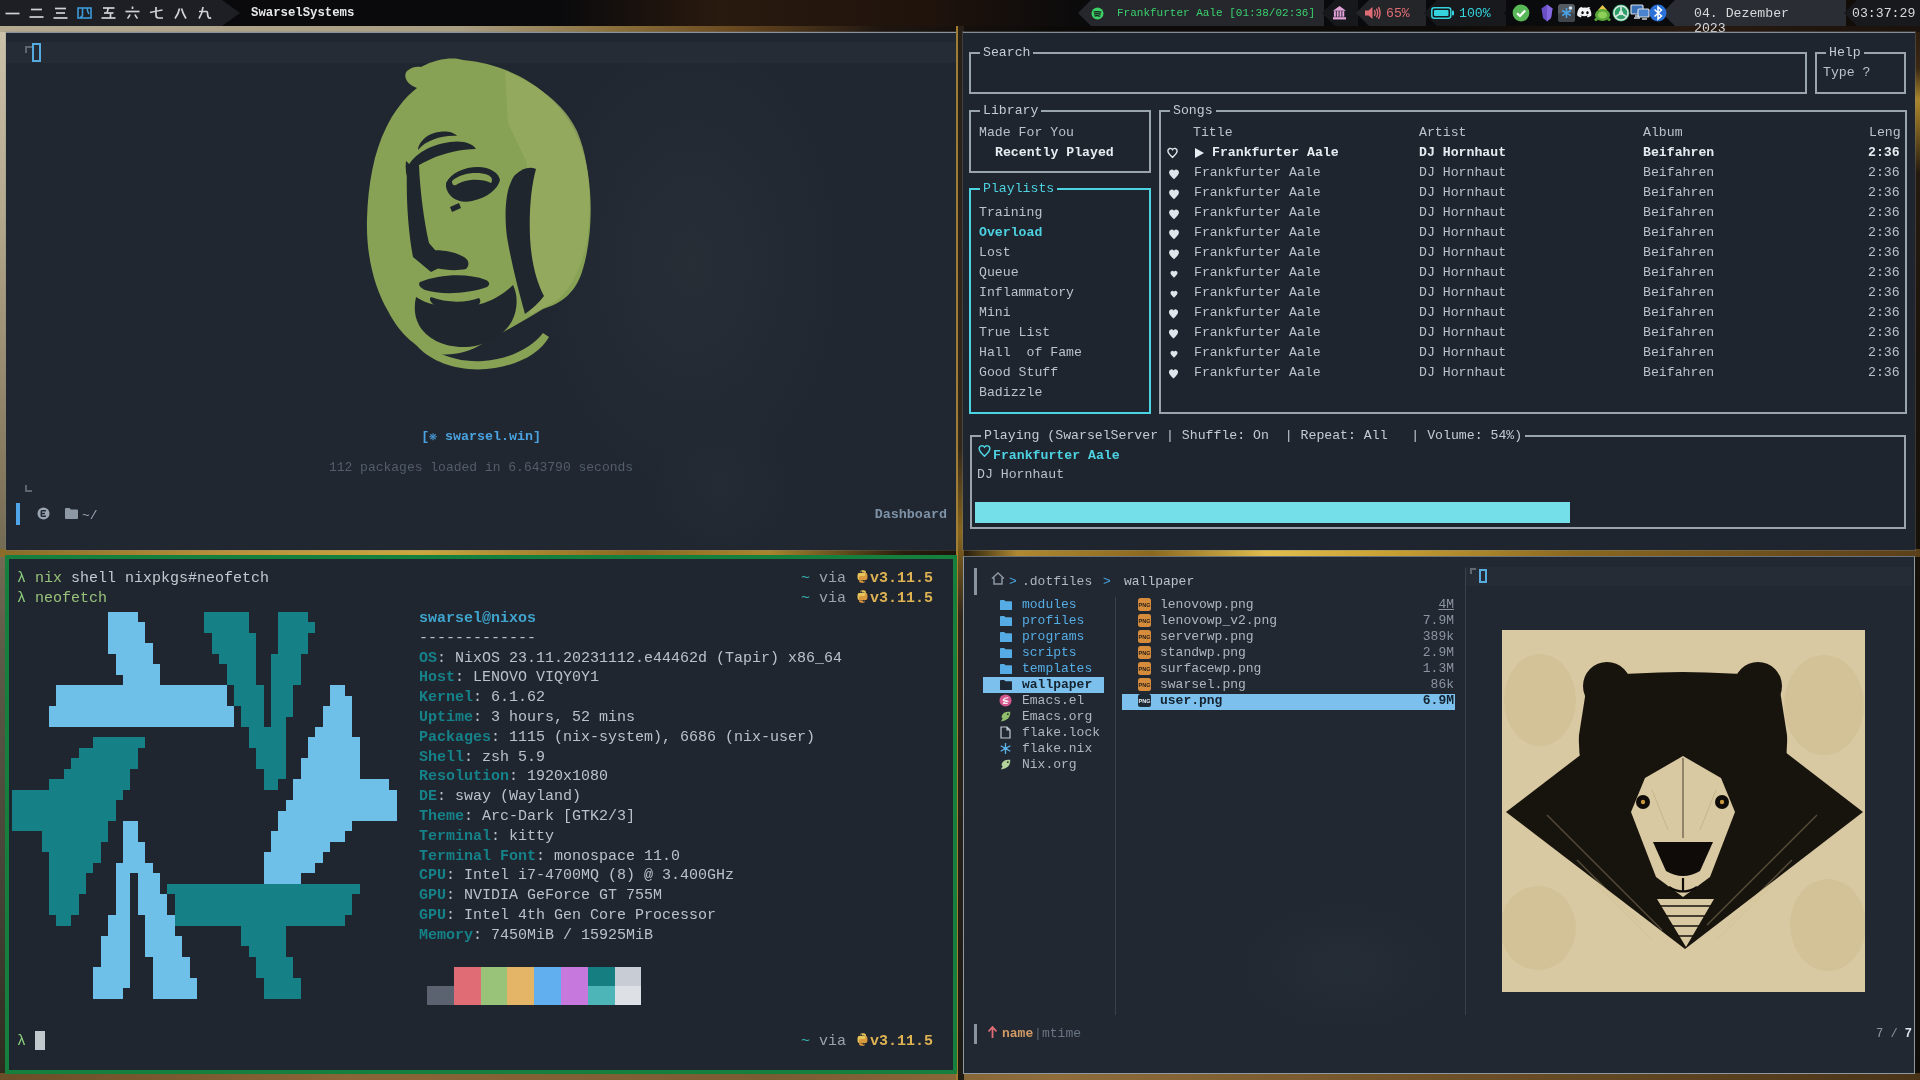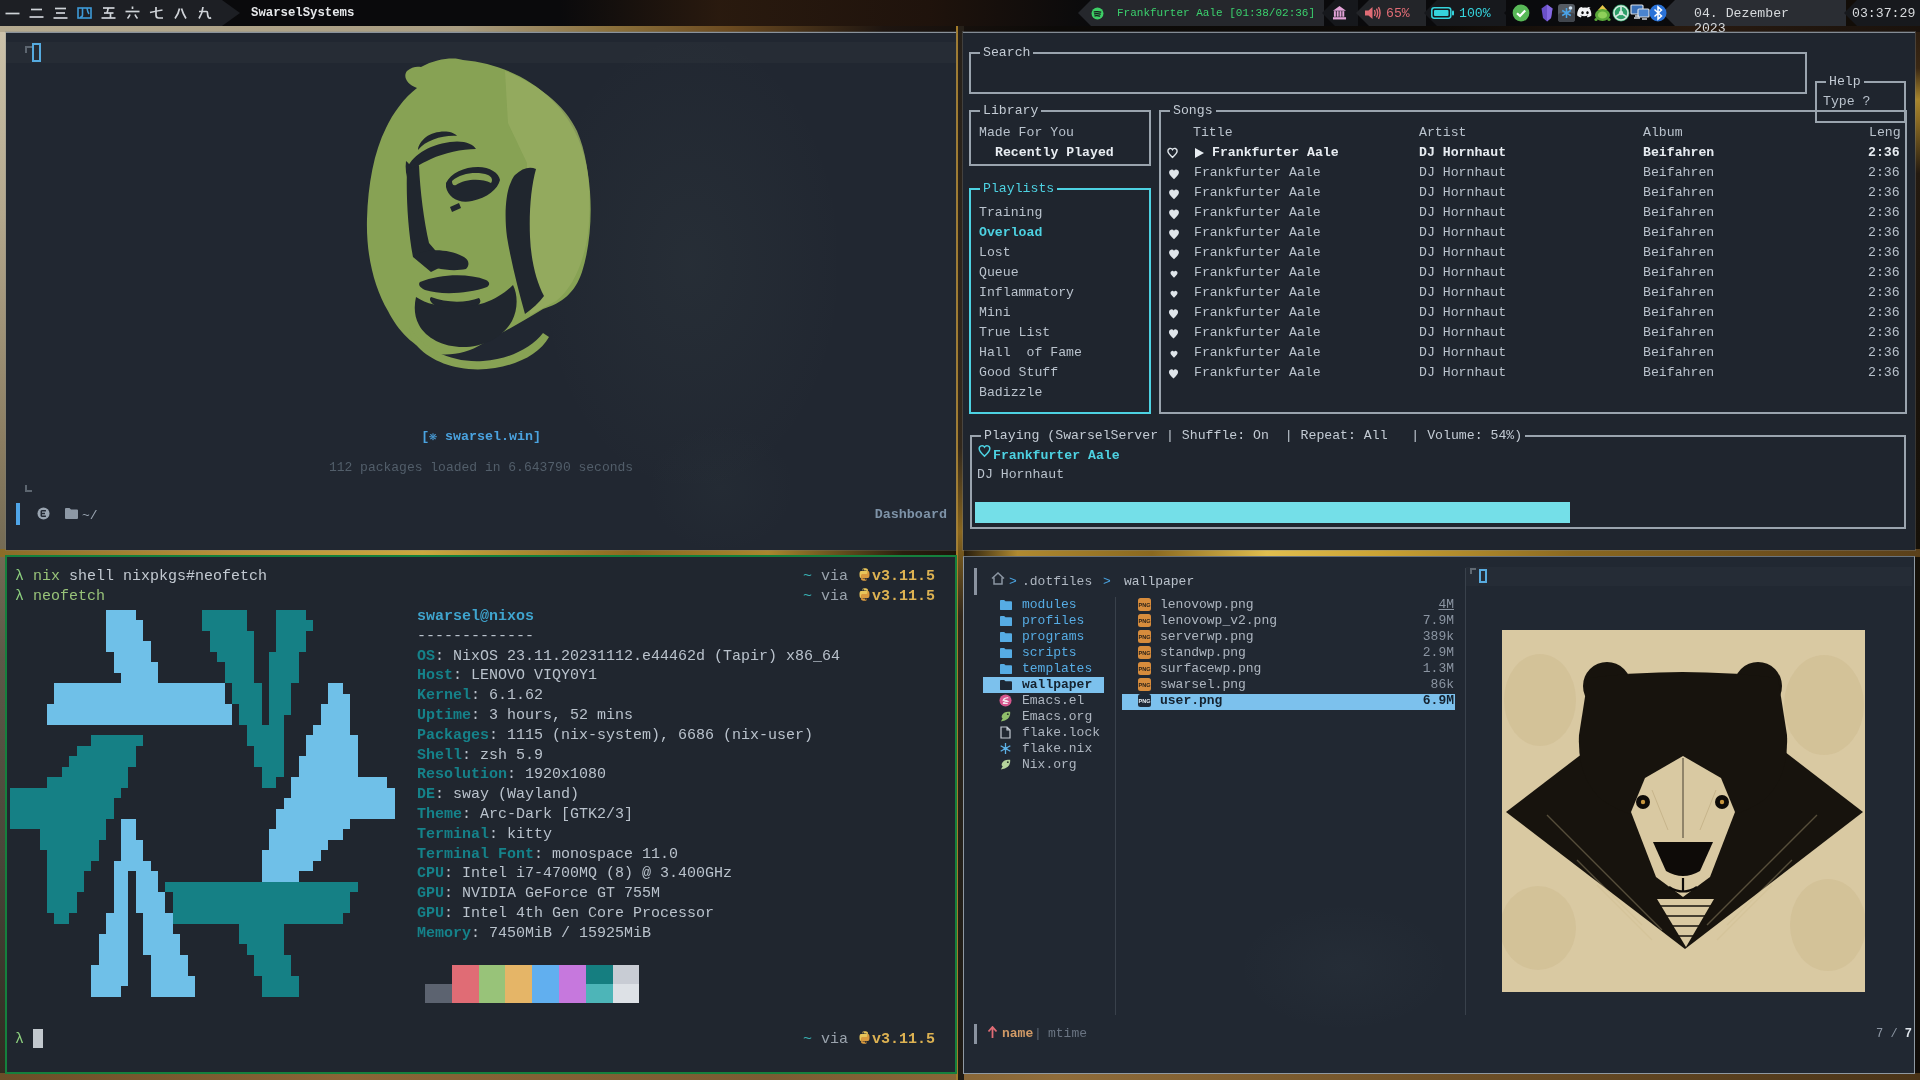--- a/index.html
+++ b/index.html
@@ -28,21 +28,21 @@
   #bar-mid { left:560px; width:530px; height:26px; background:linear-gradient(90deg,rgba(40,24,12,0) 0%,rgba(62,36,16,.6) 30%,rgba(48,26,12,.55) 70%,rgba(20,12,8,0)); }
   .ws { position:absolute; top:4px; width:19px; height:18px; }
   #title { left:251px; top:6px; position:absolute; color:#e6e8ea; font-size:12.3px; font-weight:700; }
   .rseg { position:absolute; top:0; height:26px; clip-path:polygon(0 50%, 13px 0, 100% 0, 100% 100%, 13px 100%); }
   .bar-txt { position:absolute; top:5.5px; font-size:13.2px; }
 
   
   .win { position:absolute; }
   #emacs { left:6px; top:32px; width:950px; height:518px; background:#212731; border-top:1px solid #8a929b; box-shadow:0 0 0 1px rgba(120,130,140,.25); }
   #music { left:963px; top:32px; width:952px; height:518px; background:#1f252e; border-top:1px solid #848c95; box-shadow:0 0 0 1px rgba(130,140,150,.3); }
-  #term  { left:5px;  top:555px; width:952px; height:519px; background:#20262f; border:2px solid #15803d; }
+  #term  { left:5px;  top:555px; width:952px; height:519px; background:#20262f; border:4px solid #15803d; }
   #fm    { left:963px; top:556px; width:952px; height:518px; background:#212832; border:1px solid #8f99a2; border-top-color:#6a737c; }
 
   
   .box { position:absolute; border:2px solid #9aa4ae; }
   .box .bt { position:absolute; top:-9px; left:9px; background:#1f252e; padding:0 3px; font-size:13.2px; color:#c3cbd4; line-height:16px; }
   .mrow { position:absolute; font-size:13.2px; color:#b9c2cc; white-space:pre; }
   .b { font-weight:700; color:#e8edf2; }
   .cy { color:#4fd6e3; }
 
   svg { display:block; }
@@ -279,26 +279,26 @@
     </svg>
     <div class="abs" style="left:76px;top:475px;font-size:13px;color:#9aa5b1;">~/</div>
     <div class="abs" style="right:9px;top:474px;font-size:13.4px;font-weight:700;color:#7e93a8;">Dashboard</div>
   </div>
   <div class="win" id="music">
 
     <div class="box" style="left:6px;top:19px;width:838px;height:42px;">
       <span class="bt">Search</span>
     </div>
 
-    <div class="box" style="left:852px;top:19px;width:91px;height:42px;margin-top:29px;">
+    <div class="box" style="left:852px;top:19px;width:91px;height:42px;">
       <span class="bt">Help</span>
       <div class="mrow" style="left:6px;top:11px;">Type ?</div>
     </div>
 
-    <div class="box" style="left:6px;top:77px;width:182px;height:56px;">
+    <div class="box" style="left:6px;top:77px;width:182px;height:63px;">
       <span class="bt">Library</span>
       <div class="mrow" style="left:8px;top:13px;">Made For You</div>
       <div class="mrow b" style="left:24px;top:33px;">Recently Played</div>
     </div>
 
     <div class="box" style="left:6px;top:155px;width:182px;height:226px;border-color:#4dd2e2;">
       <span class="bt" style="color:#4dd2e2;">Playlists</span>
       <div class="mrow" style="left:8px;top:15px;">Training</div>
       <div class="mrow b cy" style="left:8px;top:35px;color:#4dd2e2;">Overload</div>
       <div class="mrow" style="left:8px;top:55px;">Lost</div>
@@ -725,15 +725,15 @@
       <polygon points="155,269 212,269 184,317" fill="#d9c9a2"></polygon>
       <path d="M152 276 H214 M159 286 H209 M166 296 H201 M172 306 H196" stroke="#17130d" stroke-width="2" opacity=".75"></path>
     </svg>
 
     <div class="abs" style="left:10px;top:467px;width:3px;height:20px;background:#8a93a0;"></div>
     <svg class="abs" style="left:23px;top:469px" width="11" height="13" viewBox="0 0 11 13">
       <path d="M5.5 1 L5.5 12 M1.5 5.5 L5.5 1 L9.5 5.5" stroke="#e06c75" stroke-width="1.8" fill="none"></path>
     </svg>
     <div class="fr" style="left:38px;top:469px;color:#d19a66;font-weight:700;">name</div>
     <div class="fr" style="left:70px;top:469px;color:#5c6674;">|</div>
-    <div class="fr" style="left:78px;top:469px;color:#6a7482;margin-left:6px;">mtime</div>
+    <div class="fr" style="left:78px;top:469px;color:#6a7482;">mtime</div>
     <div class="fr" style="left:912px;top:470px;color:#8b95a2;font-size:12px;">7 / <span style="color:#dfe5ec;font-weight:700;">7</span></div>
   </div>
 
 </body></html>

